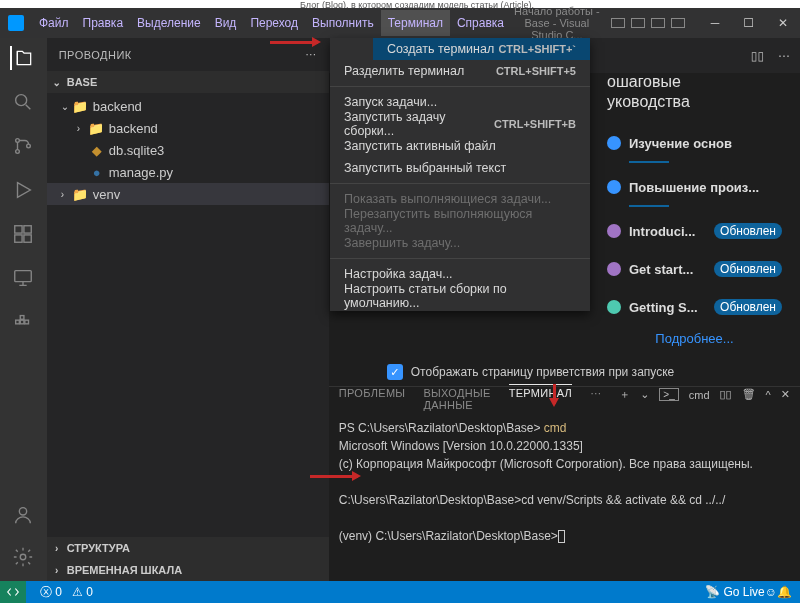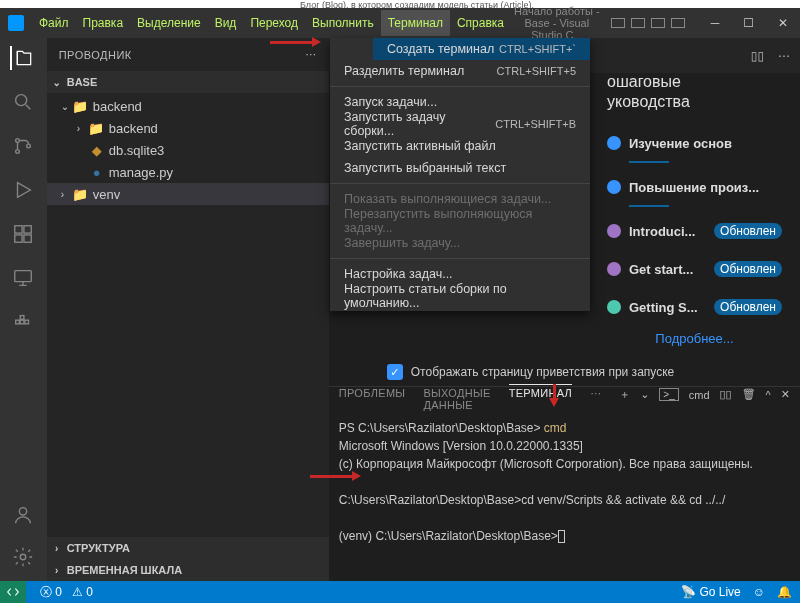--- a/index.html
+++ b/index.html
@@ -3,21 +3,21 @@
 <meta charset="utf-8">
 <style>
   * { box-sizing: border-box; margin: 0; padding: 0; }
   body { font-family: "Segoe UI", sans-serif; font-size: 12px; background: #1e1e1e; color: #cccccc; width: 800px; height: 603px; overflow: hidden; position: relative; }
   
   .topstrip { height: 8px; background: #fff; color: #555; font-size: 9px; padding-left: 300px; white-space: nowrap; overflow: hidden; }
   
   .titlebar { height: 30px; background: #323233; display: flex; align-items: center; font-size: 12px; }
   .titlebar .vscode-icon { width: 16px; height: 16px; margin: 0 8px; background: #0098ff; border-radius: 2px; }
   .menubar { display: flex; }
-  .menu-item { padding: 6px 7px; color: #bef264; cursor: pointer; }
+  .menu-item { padding: 6px 7px; color: #c4b5fd; cursor: pointer; }
   .menu-item.active { background: #505050; }
   .title-center { flex: 1; text-align: center; color: #8a8a8a; font-size: 11px; }
   .title-controls { display: flex; gap: 6px; padding: 0 8px; }
   .tc { width: 14px; height: 10px; border: 1px solid #888; }
   
   .layout { display: flex; height: calc(100% - 30px - 22px - 8px); }
   
   .activitybar { width: 48px; background: #333333; display: flex; flex-direction: column; align-items: center; padding-top: 8px; gap: 20px; }
   .ab-icon { width: 24px; height: 24px; color: #858585; display: flex; align-items: center; justify-content: center; }
   .ab-icon.active { color: #ffffff; border-left: 2px solid #fff; margin-left: -2px; padding-left: 2px;}
@@ -42,21 +42,21 @@
   .sb-flex { flex: 1; }
   
   .main { flex: 1; background: #1e1e1e; display: flex; flex-direction: column; position: relative; }
   .tabs { height: 35px; background: #252526; display: flex; align-items: center; justify-content: flex-end; padding: 0 10px; gap: 14px; color: #bbb; }
   
   .dropdown { position: absolute; left: 330px; top: 38px; width: 260px; background: #303031; box-shadow: 0 4px 10px rgba(0,0,0,0.6); z-index: 20; padding-bottom: 4px; font-size: 12.5px; }
   .dd-row { height: 22px; display: flex; align-items: center; padding: 0 14px; color: #d8d8d8; cursor: pointer; justify-content: space-between; }
   .dd-row.sel { background: #094771; margin-left: 43px; }
   .dd-row.disabled { color: #6e6e6e; cursor: default; }
   .dd-sep { height: 1px; background: #444; margin: 4px 0; }
-  .dd-kb { color: #bbb; font-size: 11px; }
+  .dd-kb { color: #bbb; font-size: 11px; font-weight: bold; }
   
   .welcome { flex: 1; padding: 10px 0 0 0; position: relative; color: #ccc; font-size: 13px; }
   .recent { position: absolute; left: 36px; top: 10px; }
   .recent a { color: #3794ff; margin-right: 10px; }
   .recent-row { height: 20px; display:flex; align-items:center; gap:8px; }
   .recent-path { color: #8a8a8a; }
   .more { color: #3794ff; margin-top: 6px; display: inline-block; }
   
   .walk { position: absolute; right: 18px; top: 0; width: 175px; }
   .walk-title { font-size: 16px; color: #e0e0e0; margin-bottom: 2px; }
@@ -73,21 +73,21 @@
   .panel-tabs { height: 30px; display: flex; align-items: flex-start; padding: 0 10px; gap: 18px; font-size: 11px; color: #8a8a8a; }
   .ptab { cursor: pointer; letter-spacing: 0.3px; }
   .ptab.active { color: #e7e7e7; border-top: 1px solid #e7e7e7; padding-top: 2px; margin-top:-3px;}
   .panel-right { margin-left: auto; display: flex; gap: 10px; align-items: center; color:#bbb; }
   .panel-body { flex: 1; padding: 2px 10px; font-family: Liberation Sans, sans-serif; font-size: 12px; color: #cccccc; line-height: 1.5; overflow: hidden; }
   .panel-body .p-gold { color: #d7ba7d; }
   .cursor-b { display:inline-block; width:7px; height:13px; border:1px solid #ccc; vertical-align:middle;}
   
   .statusbar { height: 22px; background: #007acc; color: #fff; display: flex; align-items: center; font-size: 12px; padding: 0 8px; gap: 10px; }
   .sb-remote { background: #16825d; height: 22px; display:flex; align-items:center; padding: 0 6px; margin-left: -8px; margin-right: 4px;}
-  .statusbar .right { margin-left: auto; display: flex; gap: 12px; align-items: center; }
+  .statusbar .right { margin-left: auto; display: flex; align-items: center; }
   
   .arrow1 { position: absolute; left: 270px; top: 41px; z-index: 30; }
   .arrow2 { position: absolute; left: 553px; top: 384px; z-index: 30; }
   .arrow3 { position: absolute; left: 310px; top: 475px; z-index: 30; }
   .red-arrow-h { width: 48px; height: 3px; background: #c62828; position: relative; }
   .red-arrow-h::after { content:""; position:absolute; right:-8px; top:-4px; border:5px solid transparent; border-left:9px solid #c62828; }
   .red-arrow-v { width: 3px; height: 20px; background: #c62828; position: relative; }
   .red-arrow-v::after { content:""; position:absolute; left:-4px; bottom:-8px; border:5px solid transparent; border-top:9px solid #c62828; }
   
   svg { display:block; }

